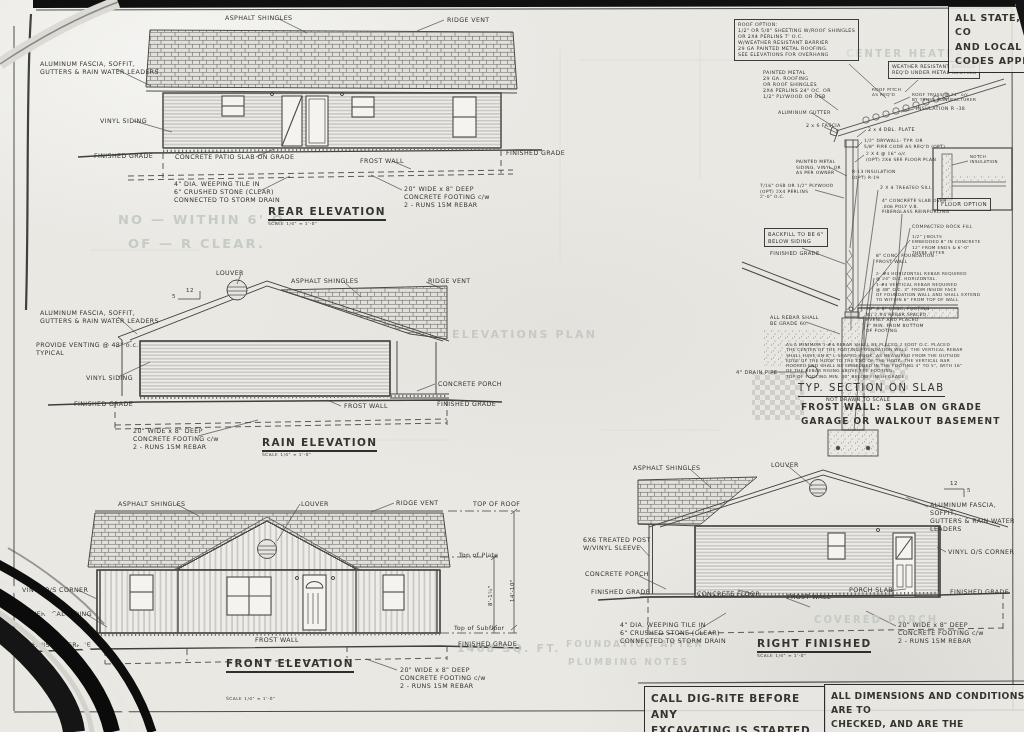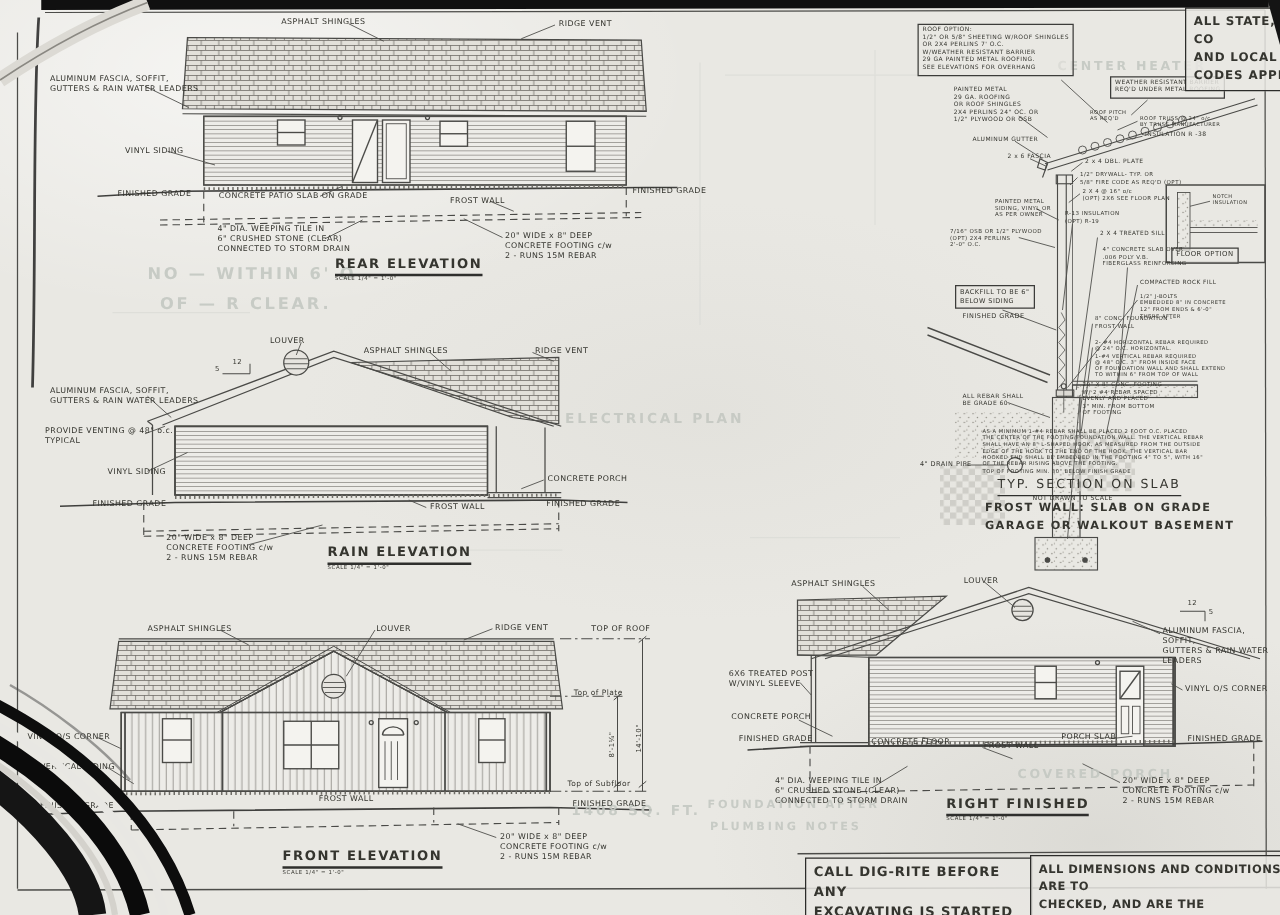--- a/index.html
+++ b/index.html
@@ -16,21 +16,21 @@
   #annot-layer{position:absolute;left:0;top:0;width:1024px;height:732px;}
   .ann{
     position:absolute;color:#35352f;font-size:6.3px;line-height:1.25;
     letter-spacing:.38px;white-space:pre-line;z-index:5;
   }
   .ann.title{font-size:10.5px;font-weight:700;letter-spacing:1.3px;
     border-bottom:2px solid #2f2f2d;padding-bottom:1px;}
   .ann.sectitle{font-size:10px;font-weight:400;letter-spacing:1.6px;
     border-bottom:1.6px solid #2f2f2d;padding-bottom:1px;}
   .ann.scale{font-size:4.3px;letter-spacing:.5px;}
-  .ann.sub{font-size:9px;font-weight:600;letter-spacing:1.1px;}
+  .ann.sub{font-size:9px;font-weight:600;letter-spacing:1.1px;margin-left:13px;}
   .ann.box{border:1px solid #3c3c3a;padding:2px 3px;background:rgba(233,232,227,.6);}
   .ann.bigbox{border:1.6px solid #2c2c2a;padding:4px 6px;font-size:10.5px;
     letter-spacing:.7px;line-height:1.5;background:rgba(233,232,227,.85);font-weight:600;}
   .ann.bigbox2{border:1.6px solid #2c2c2a;padding:4px 6px;font-size:9.2px;
     letter-spacing:.4px;line-height:1.5;background:rgba(233,232,227,.85);font-weight:600;}
   .ann.ghost{color:#c4c8c2;opacity:.9;letter-spacing:2.2px;filter:blur(.35px);
     font-weight:600;z-index:1;}
 </style>
 </head>
 <body>
@@ -322,21 +322,21 @@
       <div class="ann" style="left: 509px; top: 602px; font-size: 5.5px; transform: rotate(-90deg); transform-origin: left top;">14'-10"</div>
       <div class="ann" style="left: 454px; top: 624px; font-size: 6px;">Top of Subfloor</div>
       <div class="ann" style="left: 22px; top: 586px;">VINYL O/S CORNER</div>
       <div class="ann" style="left: 32px; top: 610px;">VERTICAL SIDING</div>
       <div class="ann" style="left: 32px; top: 641px;">FINISHED GRADE</div>
       <div class="ann" style="left: 255px; top: 636px;">FROST WALL</div>
       <div class="ann" style="left: 458px; top: 640px;">FINISHED GRADE</div>
       <div class="ann" style="left: 400px; top: 666px;">20" WIDE x 8" DEEP
 CONCRETE FOOTING c/w
 2 - RUNS 15M REBAR</div>
-      <div class="ann title" style="left: 226px; top: 679px;">FRONT ELEVATION</div>
+      <div class="ann title" style="left: 226px; top: 657px;">FRONT ELEVATION</div>
       <div class="ann scale" style="left: 226px; top: 696px;">SCALE 1/4" = 1'-0"</div>
       <div class="ann" style="left: 633px; top: 464px;">ASPHALT SHINGLES</div>
       <div class="ann" style="left: 771px; top: 461px;">LOUVER</div>
       <div class="ann" style="left: 930px; top: 501px;">ALUMINUM FASCIA, SOFFIT,
 GUTTERS &amp; RAIN WATER LEADERS</div>
       <div class="ann" style="left: 583px; top: 536px;">6X6 TREATED POST
 W/VINYL SLEEVE</div>
       <div class="ann" style="left: 948px; top: 548px;">VINYL O/S CORNER</div>
       <div class="ann" style="left: 585px; top: 570px;">CONCRETE PORCH</div>
       <div class="ann" style="left: 591px; top: 588px;">FINISHED GRADE</div>
@@ -432,21 +432,21 @@
       <div class="ann bigbox" style="left: 948px; top: 6px; font-size: 9.5px; width: 84px;">ALL STATE, CO
 AND LOCAL B
 CODES APPLY</div>
       <div class="ann bigbox" style="left: 644px; top: 686px; width: 168px;">CALL DIG-RITE BEFORE ANY
 EXCAVATING IS STARTED</div>
       <div class="ann bigbox2" style="left: 824px; top: 684px; width: 215px;">ALL DIMENSIONS AND CONDITIONS ARE TO
 CHECKED, AND ARE THE RESPONSIBILITY
 THE BUILDER/OWNER AND OR CONTRACTO</div>
       <div class="ann ghost" style="left: 118px; top: 212px; font-size: 13px;">NO — WITHIN 6' O</div>
       <div class="ann ghost" style="left: 128px; top: 236px; font-size: 13px;">OF — R CLEAR.</div>
-      <div class="ann ghost" style="left: 452px; top: 328px; font-size: 11px;">ELECTRICAL PLAN</div>
+      <div class="ann ghost" style="left: 452px; top: 328px; font-size: 11px;">ELEVATIONS PLAN</div>
       <div class="ann ghost" style="left: 846px; top: 48px; font-size: 10px;">CENTER HEATER</div>
       <div class="ann ghost" style="left: 457px; top: 642px; font-size: 11px;">1408 SQ. FT.</div>
       <div class="ann ghost" style="left: 566px; top: 639px; font-size: 9px;">FOUNDATION AFTER</div>
       <div class="ann ghost" style="left: 568px; top: 657px; font-size: 9px;">PLUMBING NOTES</div>
       <div class="ann ghost" style="left: 814px; top: 614px; font-size: 10px;">COVERED PORCH</div>
     </div>
 
   <svg width="1024" height="732" viewBox="0 0 1024 732" style="z-index:9">
     <polygon points="33,0 1015,0 1015,6 33,8" fill="#101010"></polygon>
     <polygon points="1014,0 1024,0 1024,36" fill="#141414"></polygon>

